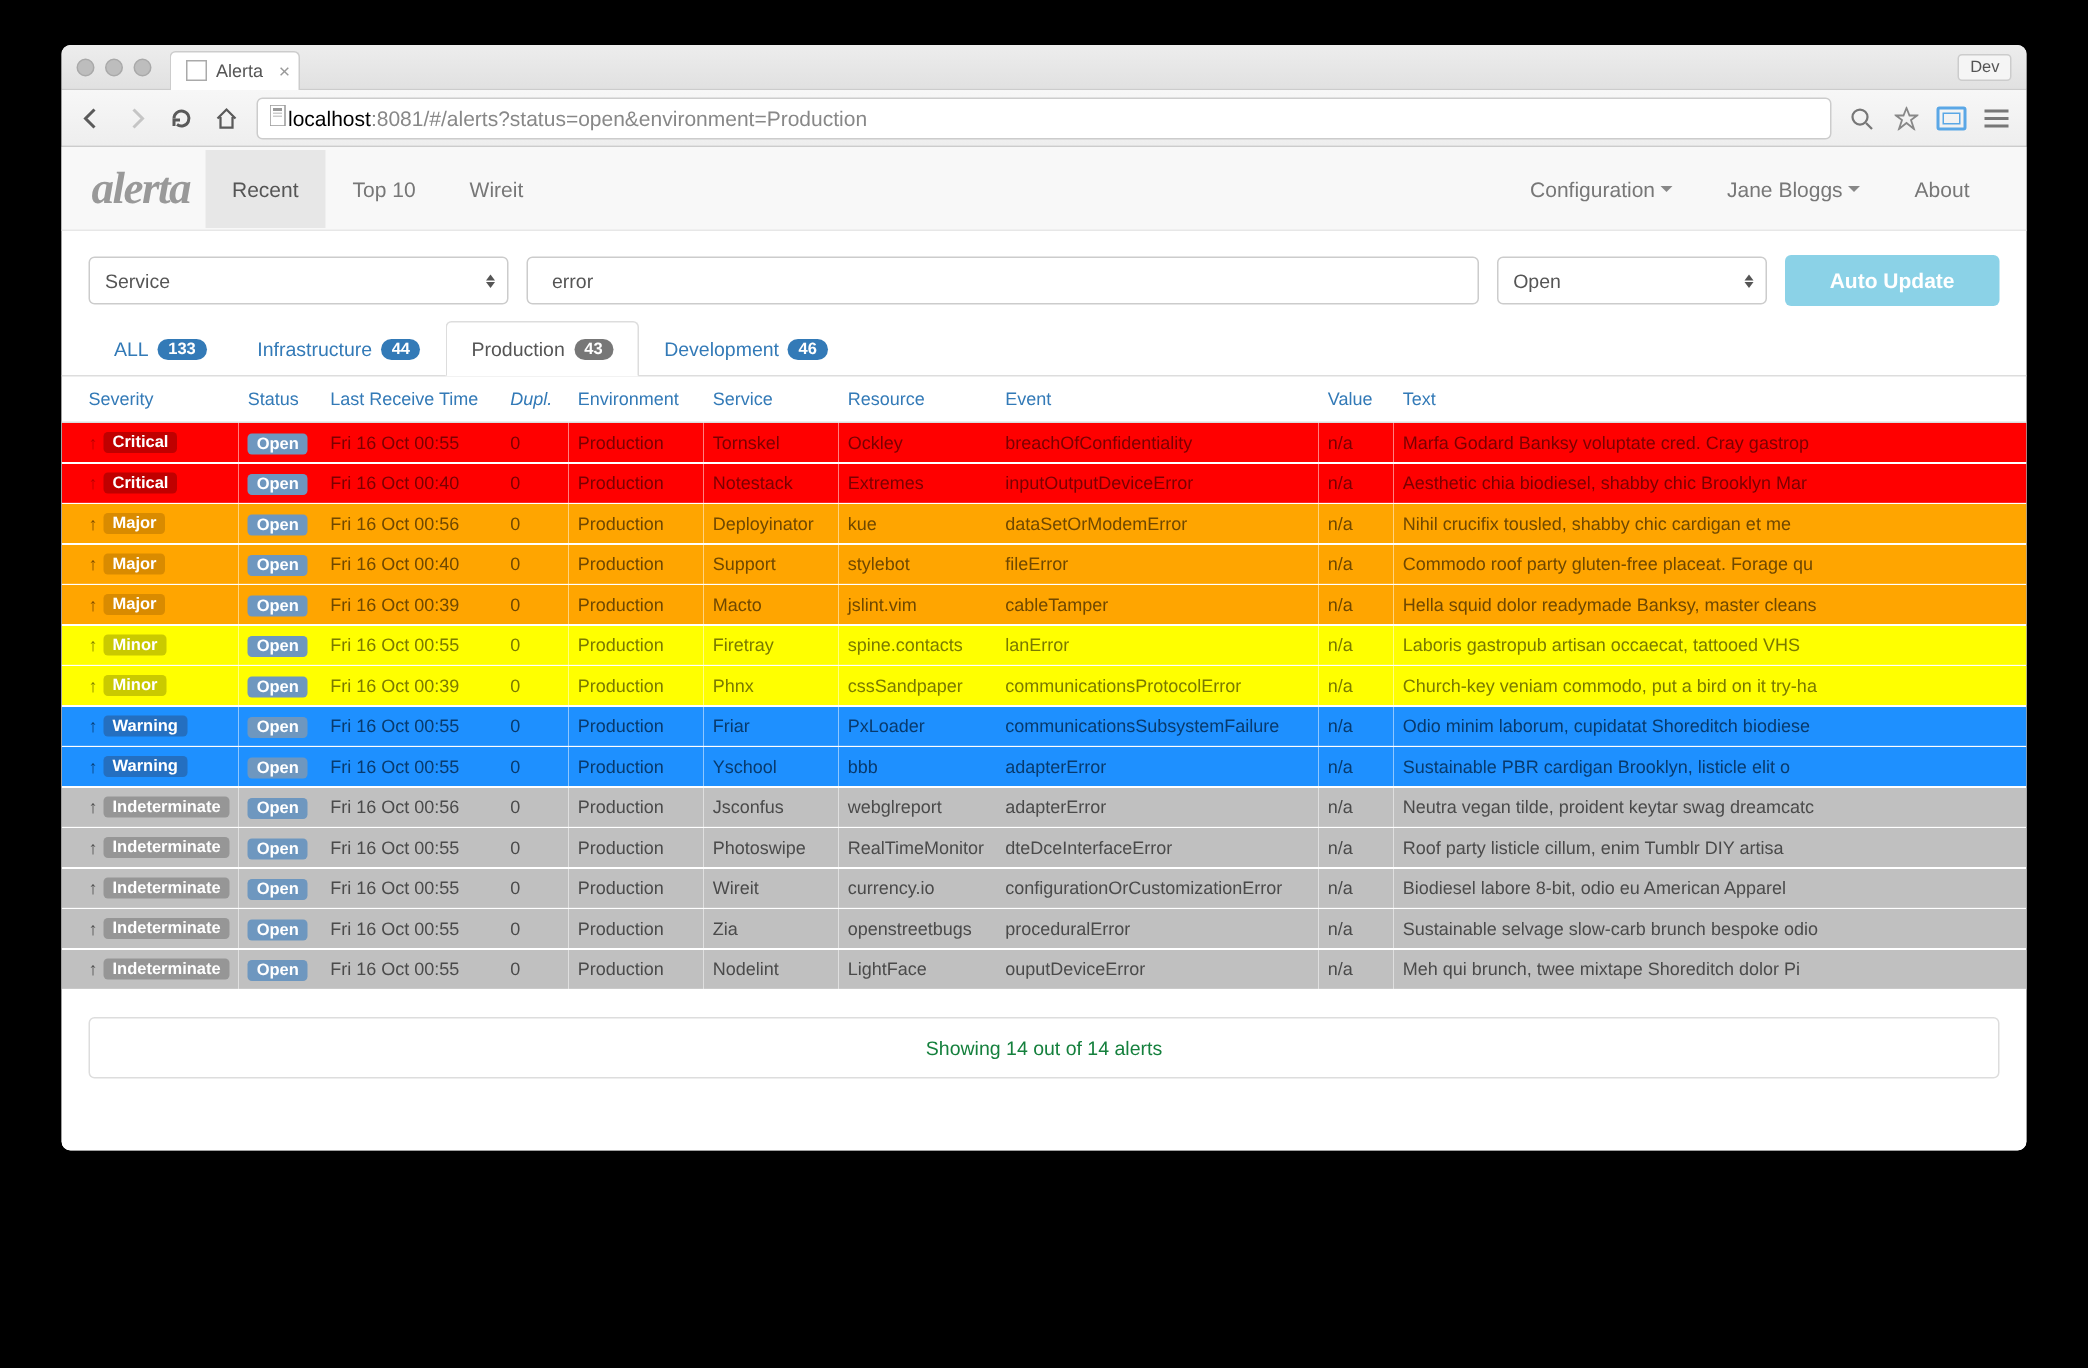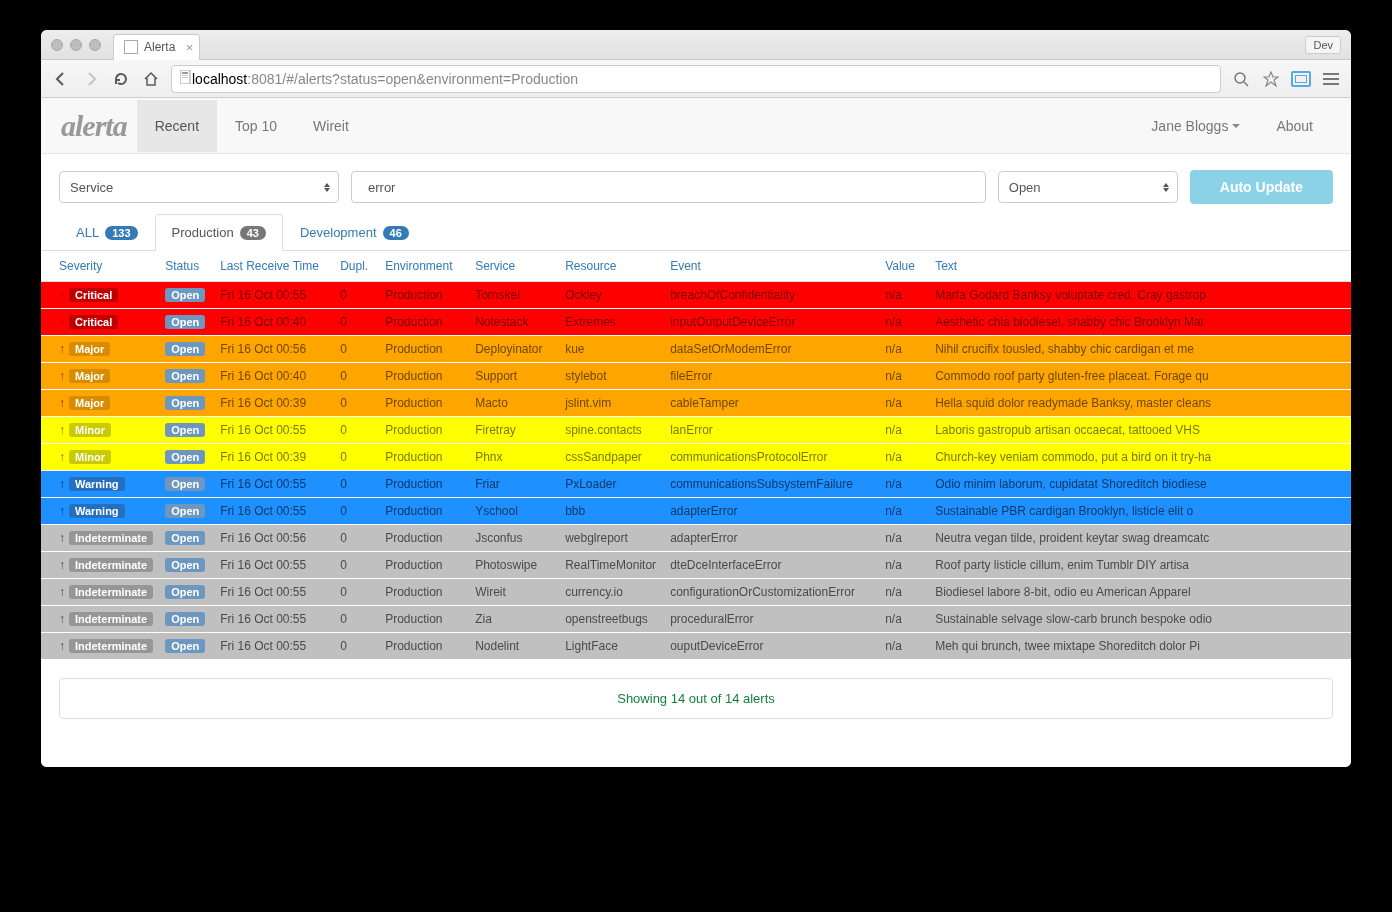--- a/index.html
+++ b/index.html
@@ -70,21 +70,21 @@
     tr.critical .sev-label { background: rgba(130,0,0,.5); }
     tr.major .sev-label { background: rgba(160,100,0,.4); }
     tr.minor .sev-label { background: rgba(150,150,0,.5); }
     tr.warning .sev-label { background: rgba(40,90,150,.6); }
     tr.indeterminate .sev-label { background: rgba(100,100,100,.45); }
 
     .footer-box { margin: 18px; border: 1px solid #ddd; border-radius: 4px; padding: 12px; text-align: center; color: #15803d; font-size: 13px; }
     .col-sev { width: 115px; }
     .col-status { width: 55px; }
     .col-time { width: 120px; }
-    .col-dupl { width: 45px; }
+    .col-dupl { width: 45px; font-style: italic; }
     .col-env { width: 90px; }
     .col-svc { width: 90px; }
     .col-res { width: 105px; }
     .col-event { width: 215px; }
     .col-val { width: 50px; }
   </style>
 </head>
 <body>
 
 <div class="desktop">
@@ -161,20 +161,24 @@
     <div class="content">
       <div class="navbar">
         <div class="brand">alerta</div>
         <div class="nav">
           <div class="nav-item active">Recent</div>
           <div class="nav-item">Top 10</div>
           <div class="nav-item">Wireit</div>
         </div>
         <div class="nav-right">
           <div class="nav-item">
+              <span>Configuration</span>
+              <span class="caret-down"></span>
+            </div>
+          <div class="nav-item">
               <span>Jane Bloggs</span>
               <span class="caret-down"></span>
             </div>
           <div class="nav-item">About</div>
         </div>
       </div>
 
       <div class="filters">
         <div class="select-box">
             <span>Service</span>
@@ -187,20 +191,24 @@
             <span>Open</span>
             <span class="updown"></span>
           </div>
         <button class="autoupdate-btn">Auto Update</button>
       </div>
 
       <div class="tabs" id="env-tabs">
           <div class="env-tab">
             <span>ALL</span>
             <span class="badge">133</span>
+          </div>
+          <div class="env-tab">
+            <span>Infrastructure</span>
+            <span class="badge">44</span>
           </div>
           <div class="env-tab active">
             <span>Production</span>
             <span class="badge">43</span>
           </div>
           <div class="env-tab">
             <span>Development</span>
             <span class="badge">46</span>
           </div>
         </div>

